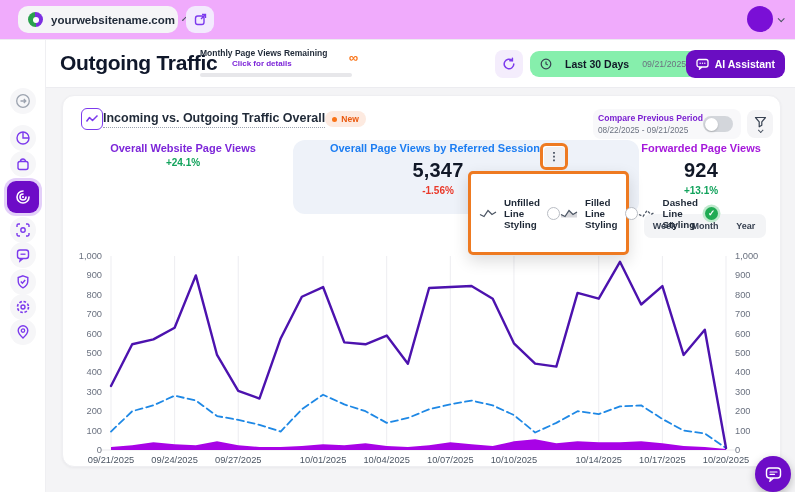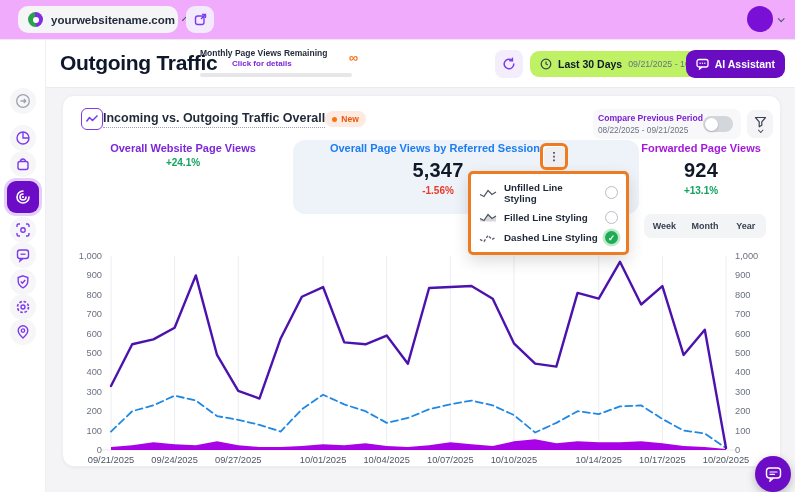--- a/index.html
+++ b/index.html
@@ -25,21 +25,21 @@
   .side-ic.active { left:7px; width:32px; height:32px; border-radius:9px; background:#6D0CC7; box-shadow:0 0 0 3px #E3CFF9; }
   
   .pagehead { position:absolute; left:46px; top:40px; width:749px; height:48px; background:#fff; border-bottom:1px solid #ECECF0; z-index:4; }
   .page-title { position:absolute; left:14px; top:11px; font-size:21px; font-weight:800; color:#0F172A; letter-spacing:-0.3px; }
   .quota { position:absolute; left:154px; top:8px; width:158px; }
   .quota-label { font-size:8.5px; font-weight:700; color:#1F2937; }
   .quota-link { font-size:8px; font-weight:700; color:#7C24D8; cursor:pointer; margin-top:1px;margin-left:32px; }
   .quota-inf { position:absolute; right:0; top:2px; font-size:13px; font-weight:700; color:#F97316; }
   .quota-bar { margin-top:5px; width:152px; height:3.5px; background:#E7E7EA; border-radius:2px; }
   .refresh-btn { position:absolute; left:449px; top:10px; width:28px; height:28px; background:#F4EDFC; border-radius:8px; display:flex; align-items:center; justify-content:center; cursor:pointer; }
-  .range-pill { position:absolute; left:484px; top:11px; height:26px; background:#bef264; border-radius:9px; display:flex; align-items:center; gap:6px; padding:0 10px; cursor:pointer; }
+  .range-pill { position:absolute; left:484px; top:11px; height:26px; background:#86efac; border-radius:9px; display:flex; align-items:center; gap:13px; padding:0 10px; cursor:pointer; }
   .range-preset { font-size:10.5px; font-weight:700; color:#111827; }
   .range-dates { font-size:8.8px; color:#6B7280; }
   .ai-btn { position:absolute; right:10px; top:10px; height:28px; background:#6A0DC2; border-radius:9px; display:flex; align-items:center; gap:6px; padding:0 10px; cursor:pointer; }
   .ai-btn span { color:#fff; font-size:10.5px; font-weight:700; }
   
   .card { position:absolute; left:62px; top:95px; width:719px; height:372px; background:#fff; border:1px solid #EFEFF2; border-radius:12px; box-shadow:0 1px 3px rgba(16,24,40,.05); z-index:3; }
   .card-head { position:absolute; left:18px; top:12px; display:flex; align-items:center; }
   .title-badge { width:22px; height:22px; border:1.6px solid #7C3AED; border-radius:6px; display:flex; align-items:center; justify-content:center; }
   .card-title { font-size:12.5px; font-weight:700; color:#1F2937; border-bottom:1px dotted #9CA3AF; padding-bottom:2px; }
   .new-badge { display:flex; align-items:center; gap:4px; background:#FDEAE0; border-radius:9px; height:16px; padding:0 7px; }
@@ -57,21 +57,21 @@
   .stat .svalue { font-size:20px; font-weight:700; color:#111827; margin-top:5px; letter-spacing:0.2px; }
   .stat .sdelta { font-size:10px; font-weight:700; margin-top:3px; }
   .pos { color:#12A35C; } .neg { color:#EA3829; }
   .stat1 { left:20px; width:200px; } .stat1 .slabel { color:#7D26D9; }
   .mid-bg { position:absolute; left:230px; top:44px; width:346px; height:74px; background:#EEF2F9; border-radius:12px; }
   .stat2 { left:230px; width:290px; } .stat2 .slabel { color:#1C7DF2; }
   .stat3 { left:578px; width:120px; } .stat3 .slabel { color:#A518DB; }
   .kebab-hl { position:absolute; left:477px; top:47px; width:28px; height:27px; border:3px solid #EE7A21; border-radius:6px; background:#fff; display:flex; align-items:center; justify-content:center; z-index:11; }
   .kebab-btn { width:21px; height:20px; background:#EFEFF1; border-radius:4px; color:#374151; font-size:11px; font-weight:700; display:flex; align-items:center; justify-content:center; cursor:pointer; }
   
-  .menu { position:absolute; left:405px; top:75px; width:161px; height:84px; background:#fff; border:3px solid #EE7A21; border-radius:5px; box-shadow:0 6px 16px rgba(0,0,0,.14); z-index:10; padding:4px 8px; display:flex; flex-direction:column; justify-content:space-around; }
+  .menu { position:absolute; left:405px; top:75px; width:161px; height:84px; background:#fff; border:3px solid #EE7A21; border-radius:5px; box-shadow:0 6px 16px rgba(0,0,0,.14); z-index:10; padding:4px 8px; display:flex; flex-direction:row; justify-content:space-around; }
   .menu-row { display:flex; align-items:center; gap:7px; cursor:pointer; }
   .menu-row .mlabel { font-size:9.8px; color:#1F2937; font-weight:600; flex:1; }
   .radio { width:13px; height:13px; border:1.5px solid #B9BDC4; border-radius:50%; background:#fff; flex:none; }
   .radio.sel { border:none; background:#1FAB53; box-shadow:0 0 0 2.5px #BFE9CD; display:flex; align-items:center; justify-content:center; }
   .radio.sel span { color:#fff; font-size:8.5px; font-weight:700; line-height:1; }
   
   .tabs { position:absolute; left:581px; top:118px; width:122px; height:24px; background:#F3F4F6; border-radius:7px; display:flex; align-items:center; z-index:2; }
   .tab { flex:1; text-align:center; font-size:9px; font-weight:700; color:#374151; cursor:pointer; }
   
   .chart-wrap { position:absolute; left:0; top:150px; width:719px; height:222px; }

